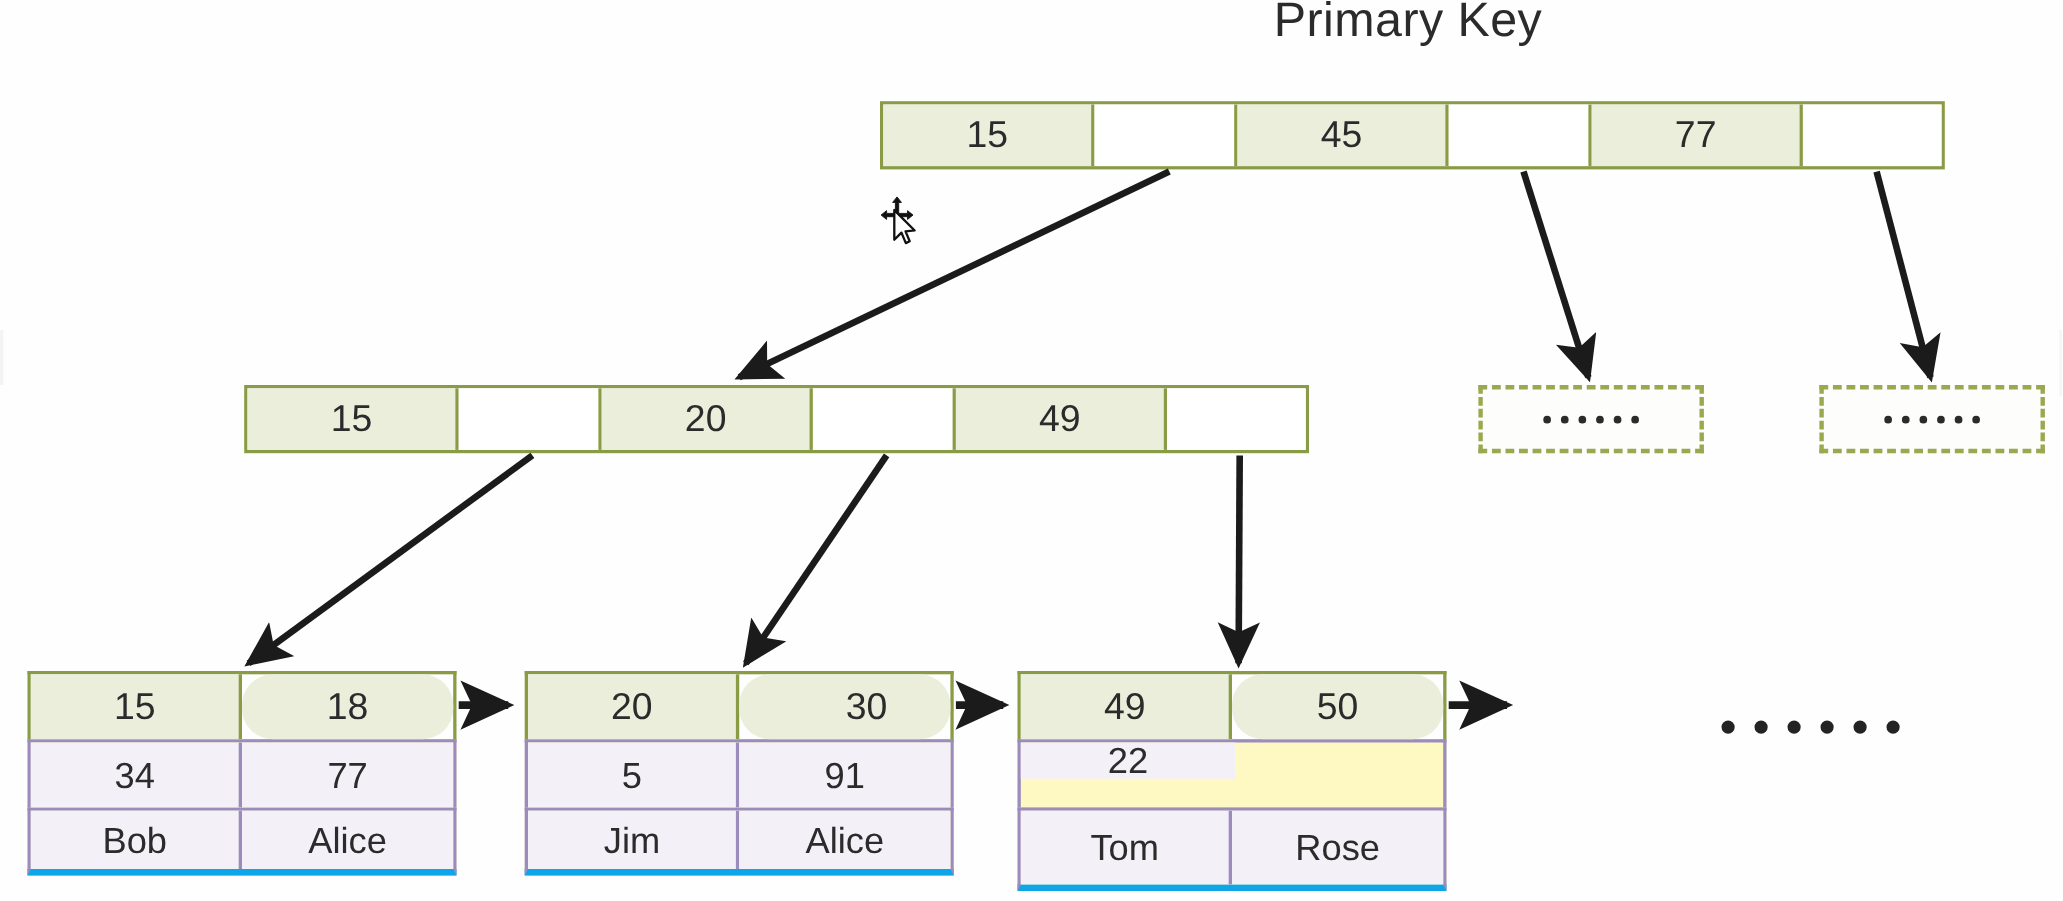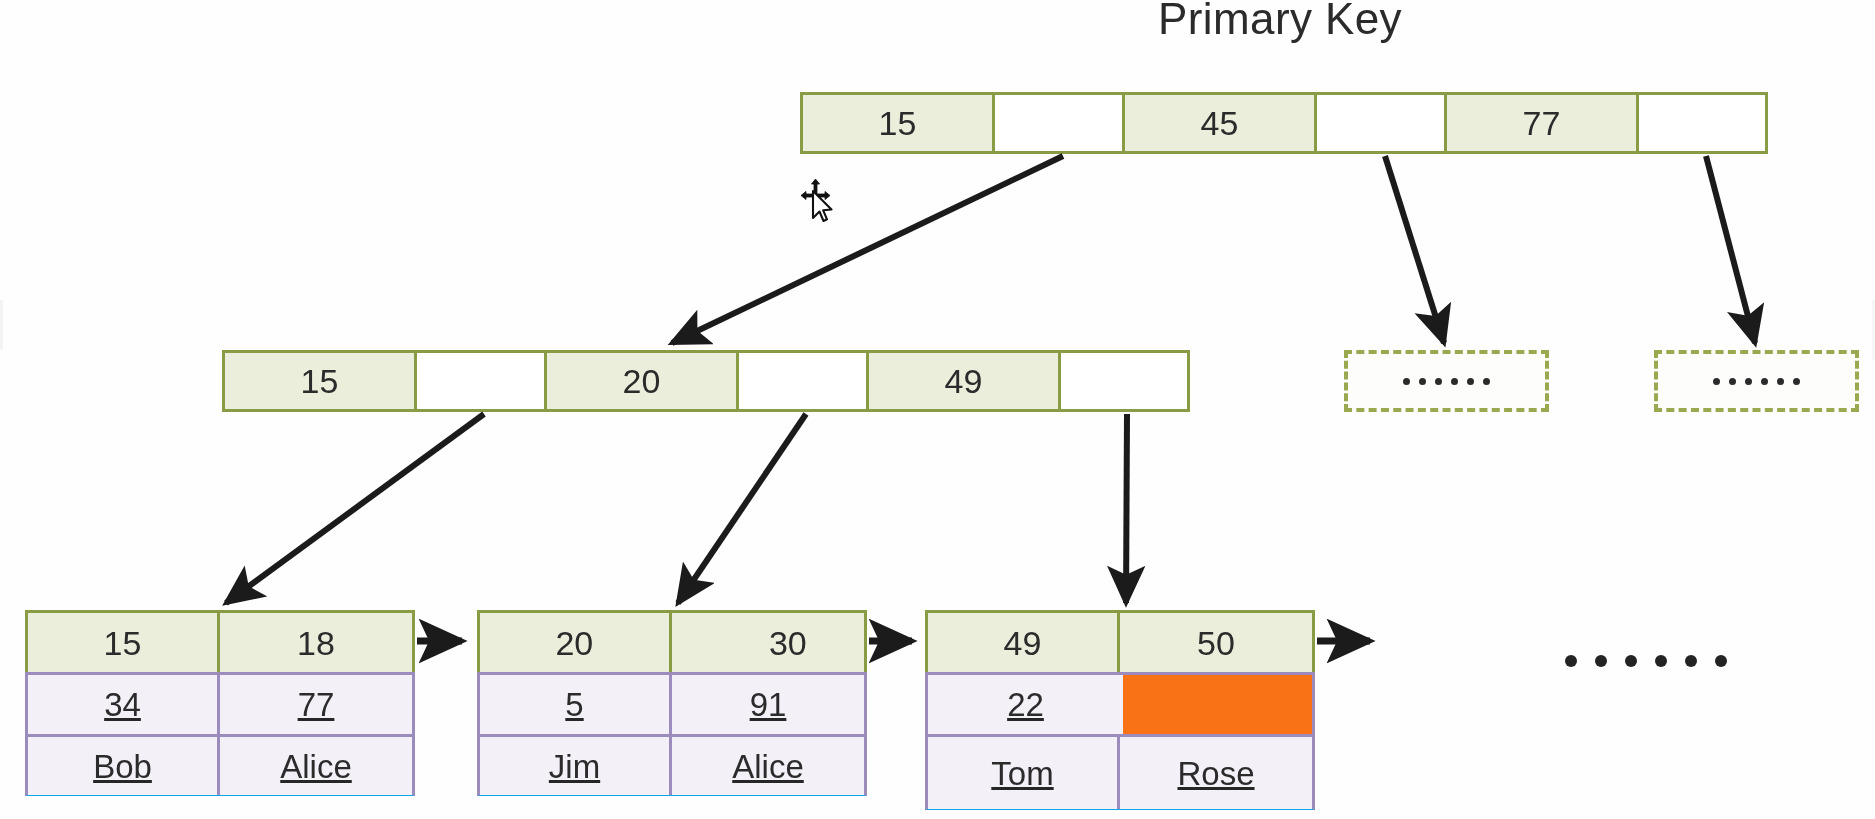--- a/index.html
+++ b/index.html
@@ -93,31 +93,30 @@
     border: 3px solid #8a9b46;
     border-bottom: none;
   }
   .leaf-keys .lc {
     box-sizing: border-box;
     background: #eaeedb;
     border-right: 3px solid #8a9b46;
     display: flex; align-items: center; justify-content: center;
     font-size: 34px; color: #2b2b2b; line-height: 1;
   }
-  .leaf-keys .lc:last-child { border-right: none; }
+  .leaf-keys .lc:last-child { border-right: none; border-radius: 28px; }
 
   .leaf-row {
     display: flex;
     box-sizing: border-box;
     border: 3px solid #9b8cbd;
     border-bottom: none;
-    background: #f97316;
-    text-decoration: underline;
-  }
-  .leaf-row.last { border-bottom: 1px solid #0ea5e9; }
+    background: #fef9c3;
+  }
+  .leaf-row.last { border-bottom: 6px solid #0ea5e9; }
   .leaf-row .lc {
     box-sizing: border-box;
     background: #f3f0f8;
     border-right: 3px solid #9b8cbd;
     display: flex; align-items: center; justify-content: center;
     font-size: 33px; color: #2b2b2b; line-height: 1;
   }
   .leaf-row .lc:last-child { border-right: none; }
 
   
@@ -236,21 +235,21 @@
       <div class="lc" style="width:195px;text-align:center;">Jim</div>
       <div class="lc" style="width:195px;">Alice</div>
     </div>
   </div>
 
   <div class="leaf" style="left:925px; top:610px; width:390px;">
     <div class="leaf-keys" style="height:62px;">
       <div class="lc" style="width:195px;">49</div>
       <div class="lc" style="width:195px;">50</div>
     </div>
-    <div class="leaf-row" style="height:62px;">
+    <div class="leaf-row" style="height:62px;flex-direction:column;">
       <div class="lc" style="width:195px;">22</div>
     </div>
     <div class="leaf-row last" style="height:76px;">
       <div class="lc" style="width:195px;">Tom</div>
       <div class="lc" style="width:195px;">Rose</div>
     </div>
   </div>
 
   <div class="trail-dots" style="left:1565px; top:655px;">
     <i></i>

